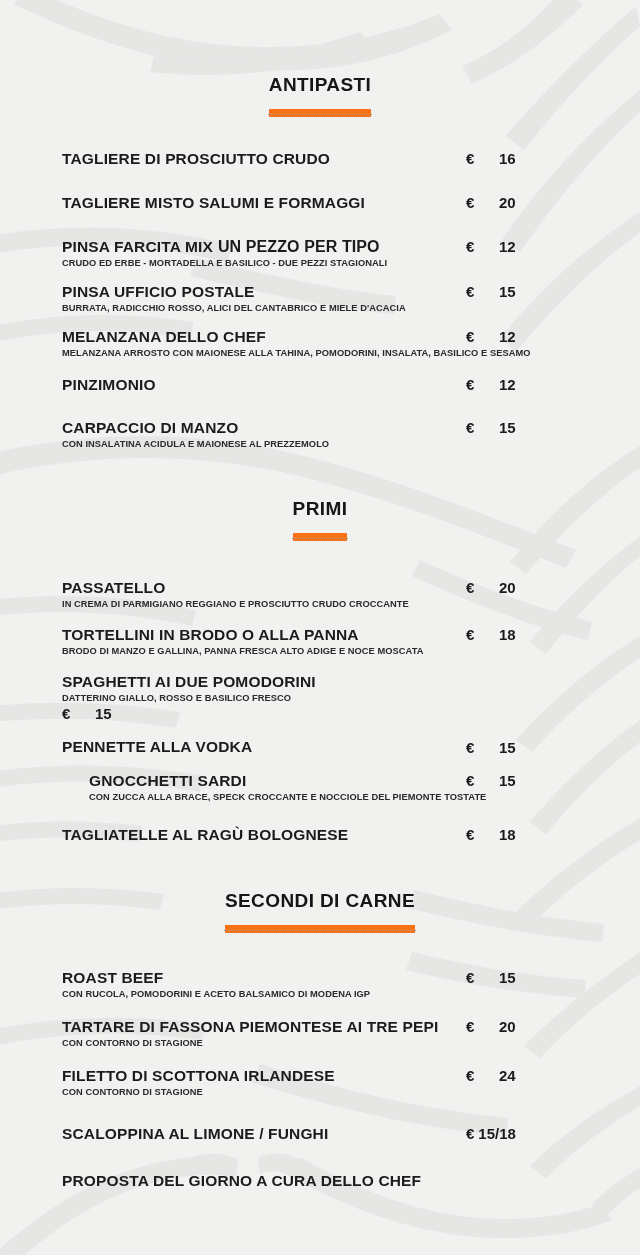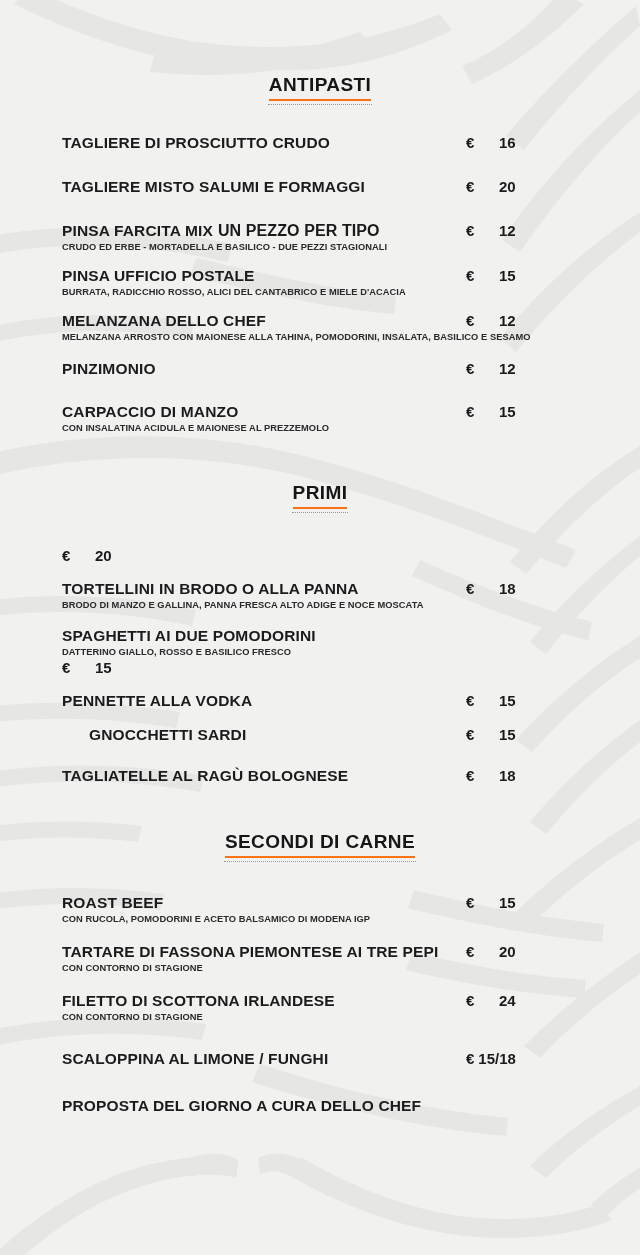--- a/index.html
+++ b/index.html
@@ -46,22 +46,22 @@
     font-size: 19px;
     letter-spacing: 0.4px;
     color: #161616;
     position: relative;
     display: block;
     padding-bottom: 9px;
   }
   .section-heading .heading-text {
     display: inline-block;
     position: relative;
-    padding-bottom: 3px;
-    border-bottom: 2px solid #f97316;
+    padding-bottom: 13px;
+    border-bottom: 8px solid #f97316;
   }
   .section-heading .heading-text::after {
     content: "";
     position: absolute;
     left: -1px;
     right: -1px;
     bottom: -6px;
     height: 0;
     border-bottom: 1px dotted #9a9a9a;
   }
@@ -291,20 +291,26 @@
     </ul>
   </section>
 
   <section class="section" style="padding-top:48px;">
     <h2 class="section-heading" style="margin:0;">
       <span class="heading-text">PRIMI</span>
     </h2>
 
     <ul class="items" style="margin-top:28px;">
       <li class="menu-item" style="margin-bottom:15px;">
+        <div class="item-text">
+          <div class="item-name">
+            <span>PASSATELLO</span>
+          </div>
+          <div class="item-desc">IN CREMA DI PARMIGIANO REGGIANO E PROSCIUTTO CRUDO CROCCANTE</div>
+        </div>
         <div class="item-price">
           <span class="price-currency">€</span>
           <span class="price-amount">20</span>
         </div>
       </li>
 
       <li class="menu-item" style="margin-bottom:15px;">
         <div class="item-text">
           <div class="item-name">
             <span>TORTELLINI IN BRODO O ALLA PANNA</span>
@@ -323,37 +329,38 @@
             <span>SPAGHETTI AI DUE POMODORINI</span>
           </div>
           <div class="item-desc">DATTERINO GIALLO, ROSSO E BASILICO FRESCO</div>
         </div>
         <div class="item-price">
           <span class="price-currency">€</span>
           <span class="price-amount">15</span>
         </div>
       </li>
 
-      <li class="menu-item" style="margin-bottom:15px;">
+      <li class="menu-item" style="margin-bottom:15px;align-items:center;">
         <div class="item-text">
           <div class="item-name">
             <span>PENNETTE ALLA VODKA</span>
           </div>
         </div>
         <div class="item-price">
           <span class="price-currency">€</span>
           <span class="price-amount">15</span>
         </div>
       </li>
 
       <li class="menu-item" style="margin-bottom:22px;margin-left:27px;">
         <div class="item-text">
           <div class="item-name">
             <span>GNOCCHETTI SARDI</span>
           </div>
+          <div class="item-desc">CON ZUCCA ALLA BRACE, SPECK CROCCANTE E NOCCIOLE DEL PIEMONTE TOSTATE</div>
         </div>
         <div class="item-price">
           <span class="price-currency">€</span>
           <span class="price-amount">15</span>
         </div>
       </li>
 
       <li class="menu-item">
         <div class="item-text">
           <div class="item-name">

